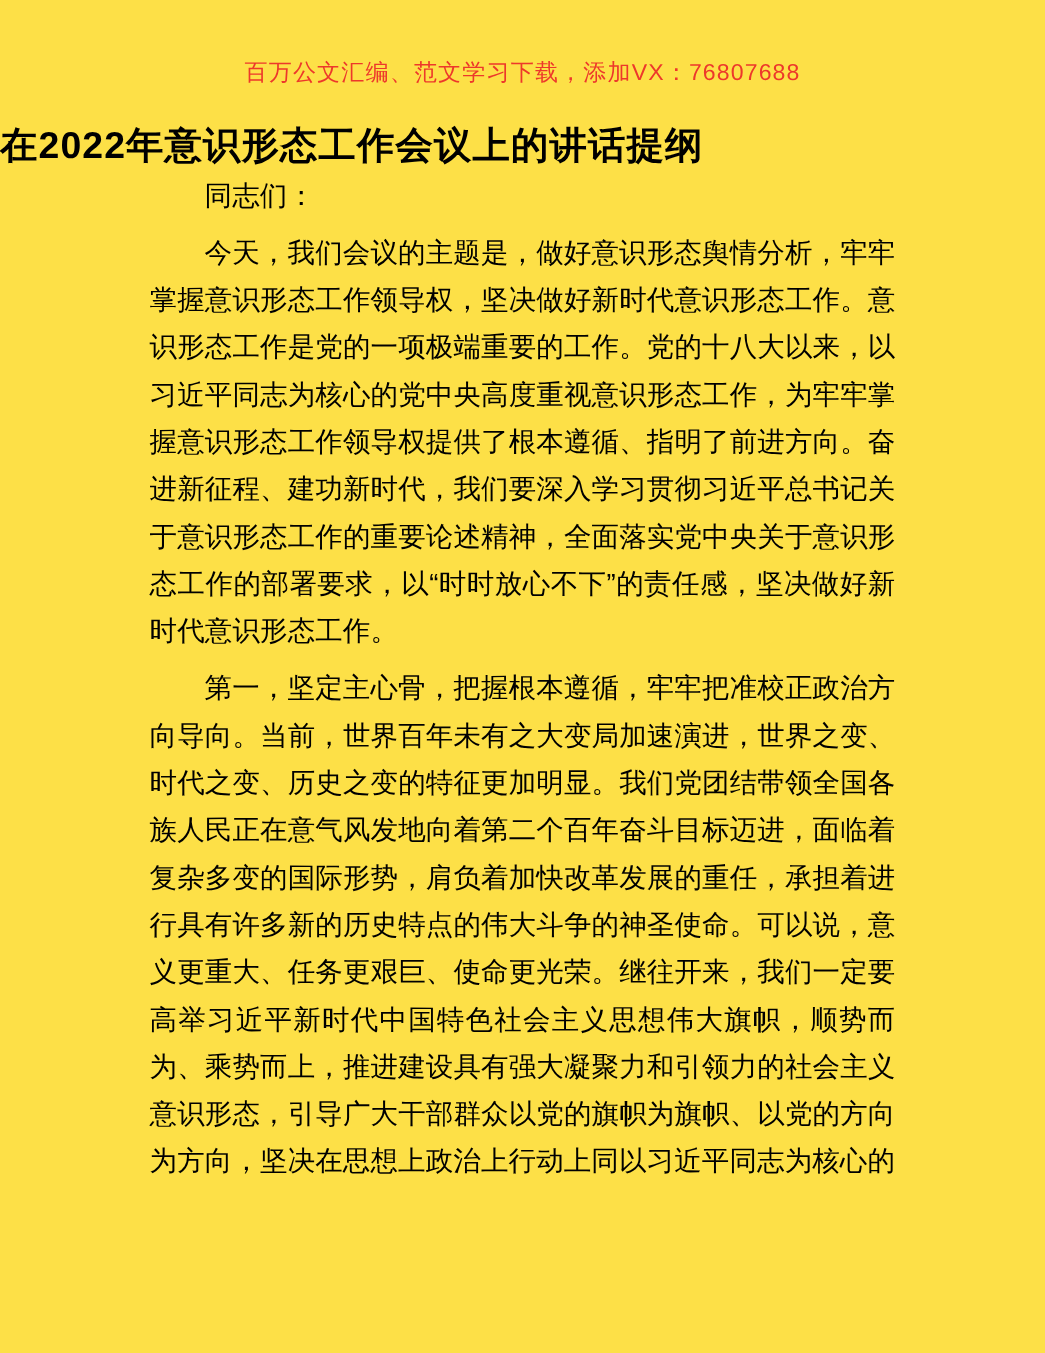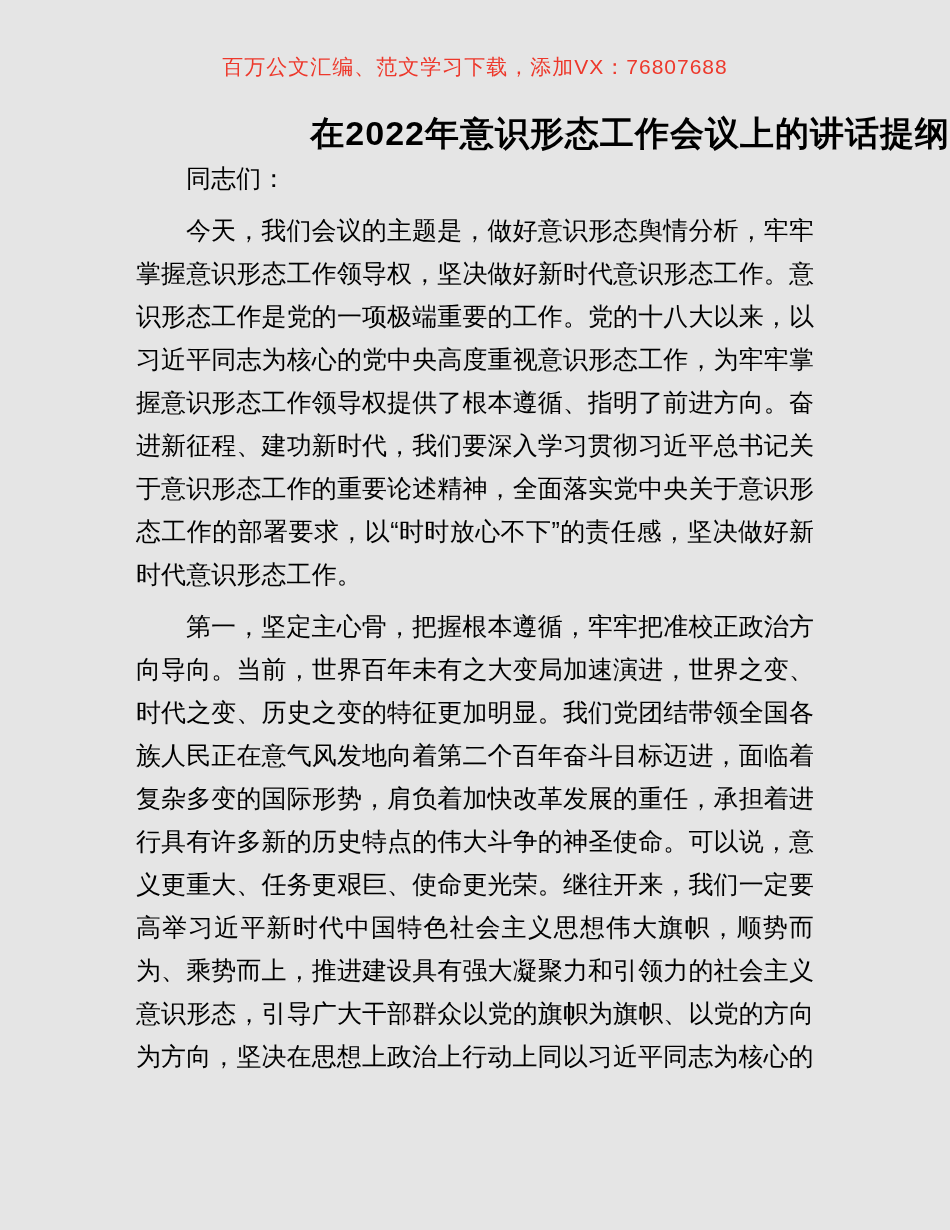--- a/index.html
+++ b/index.html
@@ -4,36 +4,36 @@
 <style>
   html, body {
     margin: 0;
     padding: 0;
     background: #ffffff;
   }
   .page {
     position: relative;
     width: 950px;
     height: 1230px;
-    background: #e5e5e5;
+    background: #fde047;
     overflow: hidden;
     font-family: "Liberation Sans", "DejaVu Sans", sans-serif;
   }
   .notice {
     padding-top: 55px;
     text-align: center;
     font-size: 21px;
     line-height: 24px;
     color: #ed382b;
     letter-spacing: 1px;
     font-weight: 400;
   }
   .doc-title {
     margin: 34px auto 0 auto;
-    text-align: right;
+    text-align: left;
     font-size: 34px;
     line-height: 40px;
     font-weight: 700;
     color: #000000;
     letter-spacing: 1px;
   }
   .content {
     width: 678px;
     margin: 4px auto 0 auto;
   }

